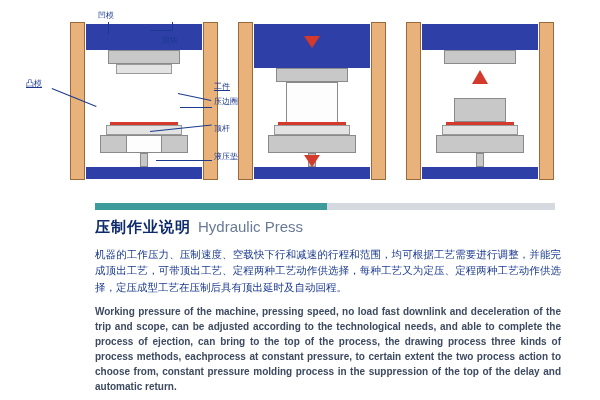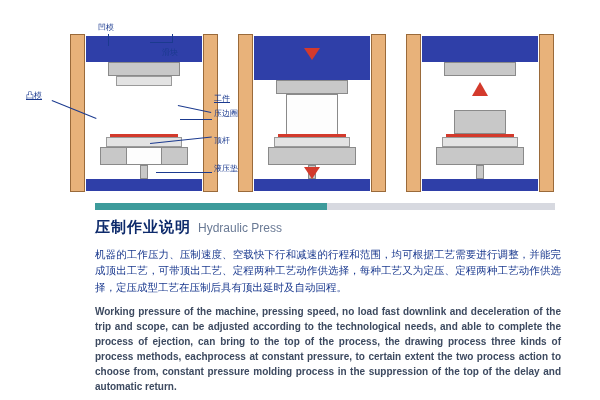--- a/index.html
+++ b/index.html
@@ -16,21 +16,21 @@
   }
   .page {
     position: relative;
     width: 600px;
     height: 400px;
   }
 
   
   .diagram-area {
     position: absolute;
-    left: 0; top: 12px;
+    left: 0; top: 0;
     width: 518px; height: 200px;
   }
 
   .panel {
     position: absolute;
     top: 22px;
     width: 148px;
     height: 158px;
     background: #ffffff;
   }
@@ -140,21 +140,21 @@
   }
   .title-cn {
     font-family: "DejaVu Sans", sans-serif;
     font-size: 15px;
     font-weight: bold;
     color: #0d2a6b;
     letter-spacing: 1px;
     text-align: right;
   }
   .title-en {
-    font-size: 12px;
+    font-size: 15px;
     color: #6a7a95;
   }
   .para-cn {
     font-family: "DejaVu Sans", sans-serif;
     font-size: 10.5px;
     color: #1b3a8f;
     line-height: 1.55;
     margin-bottom: 9px;
     text-align: justify;
   }

